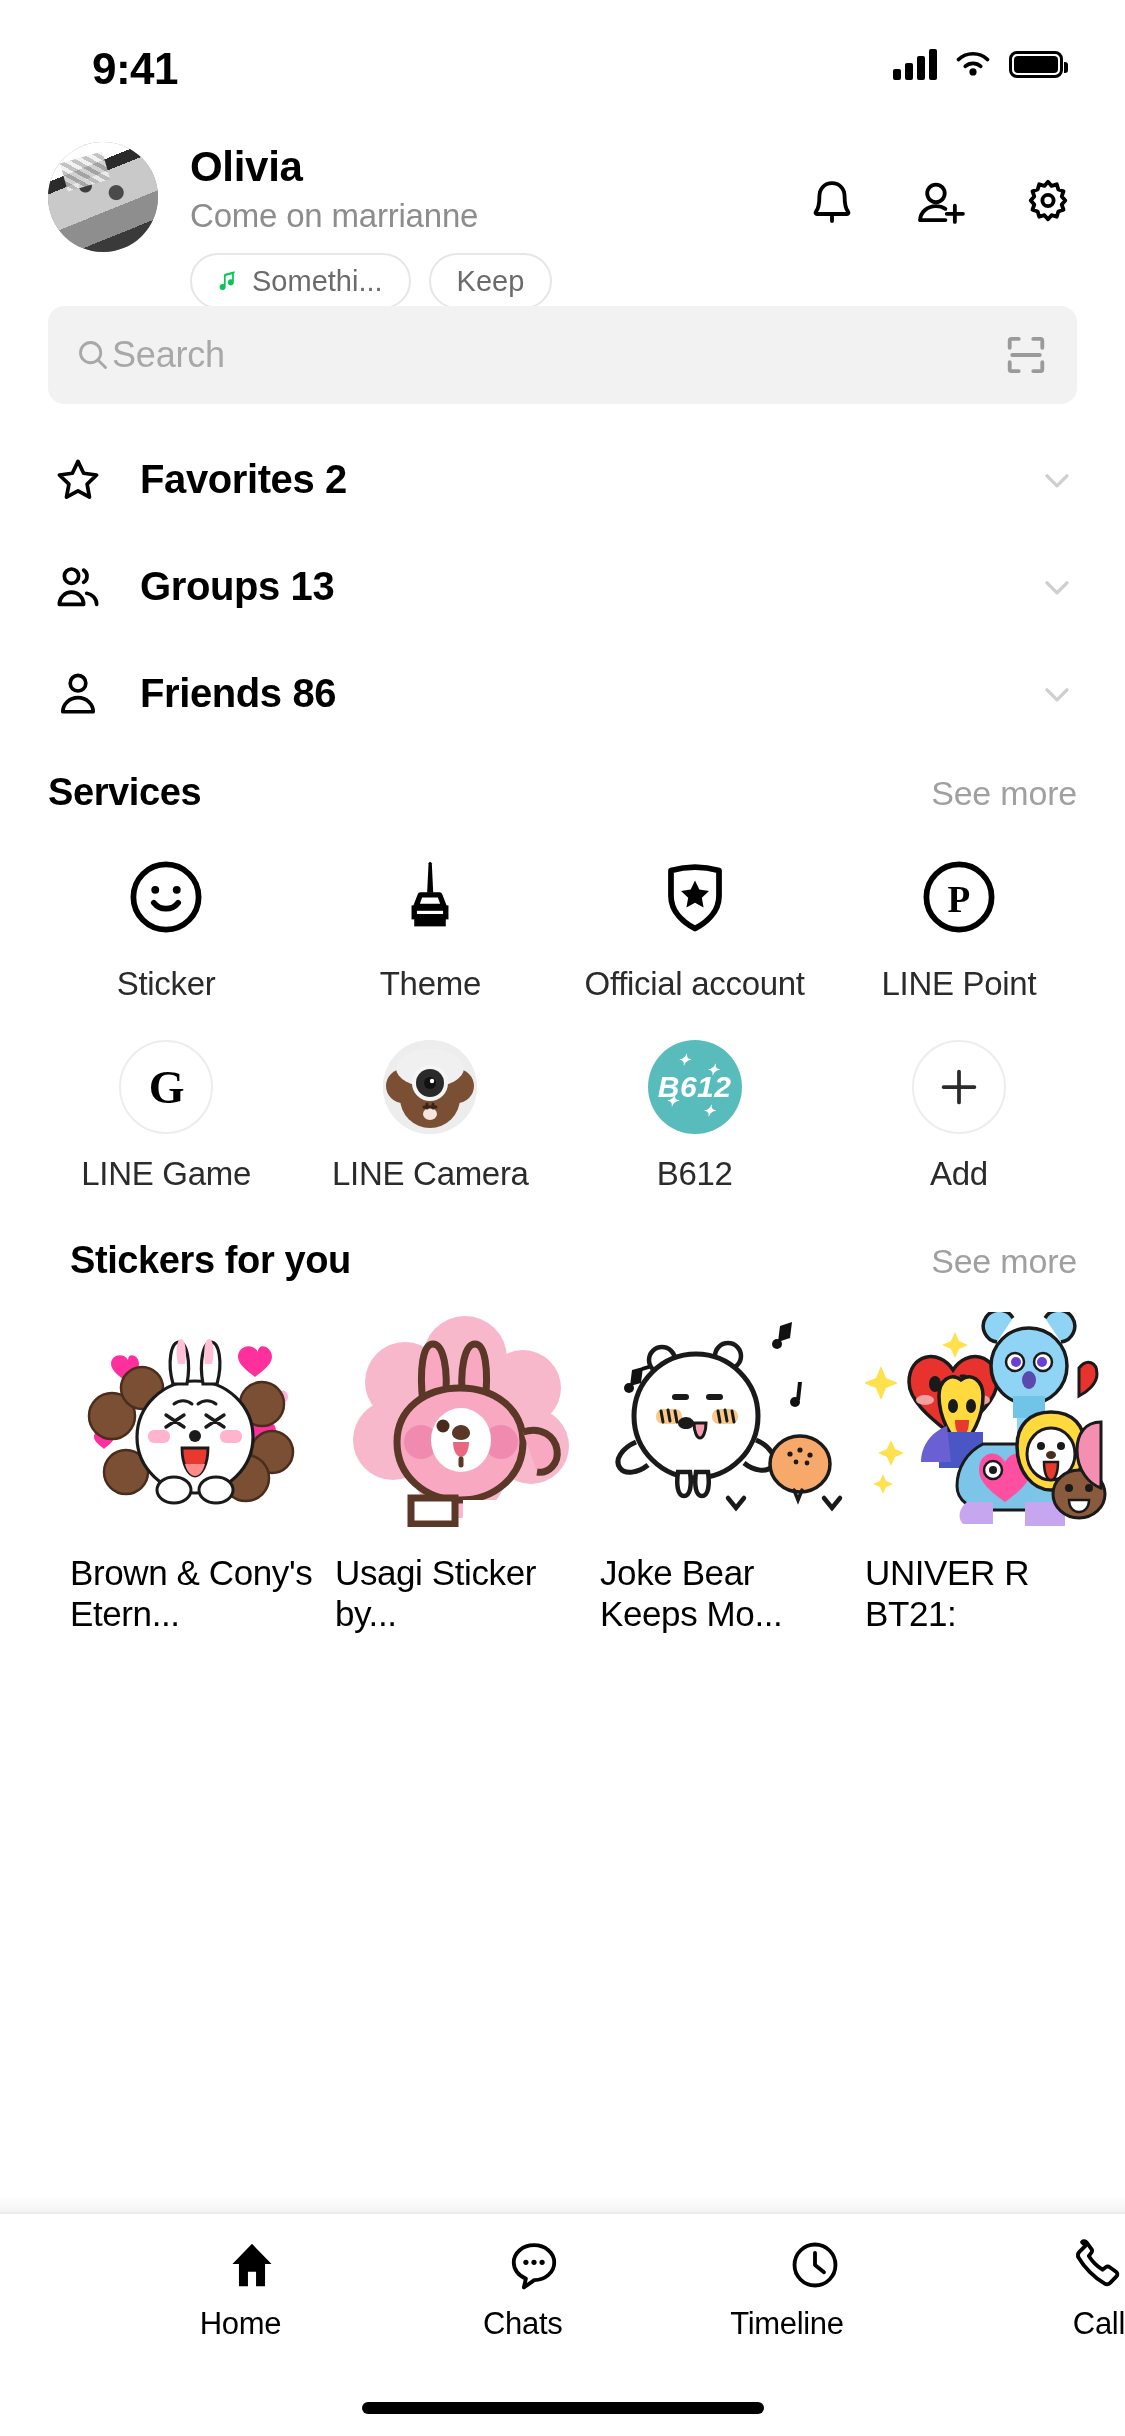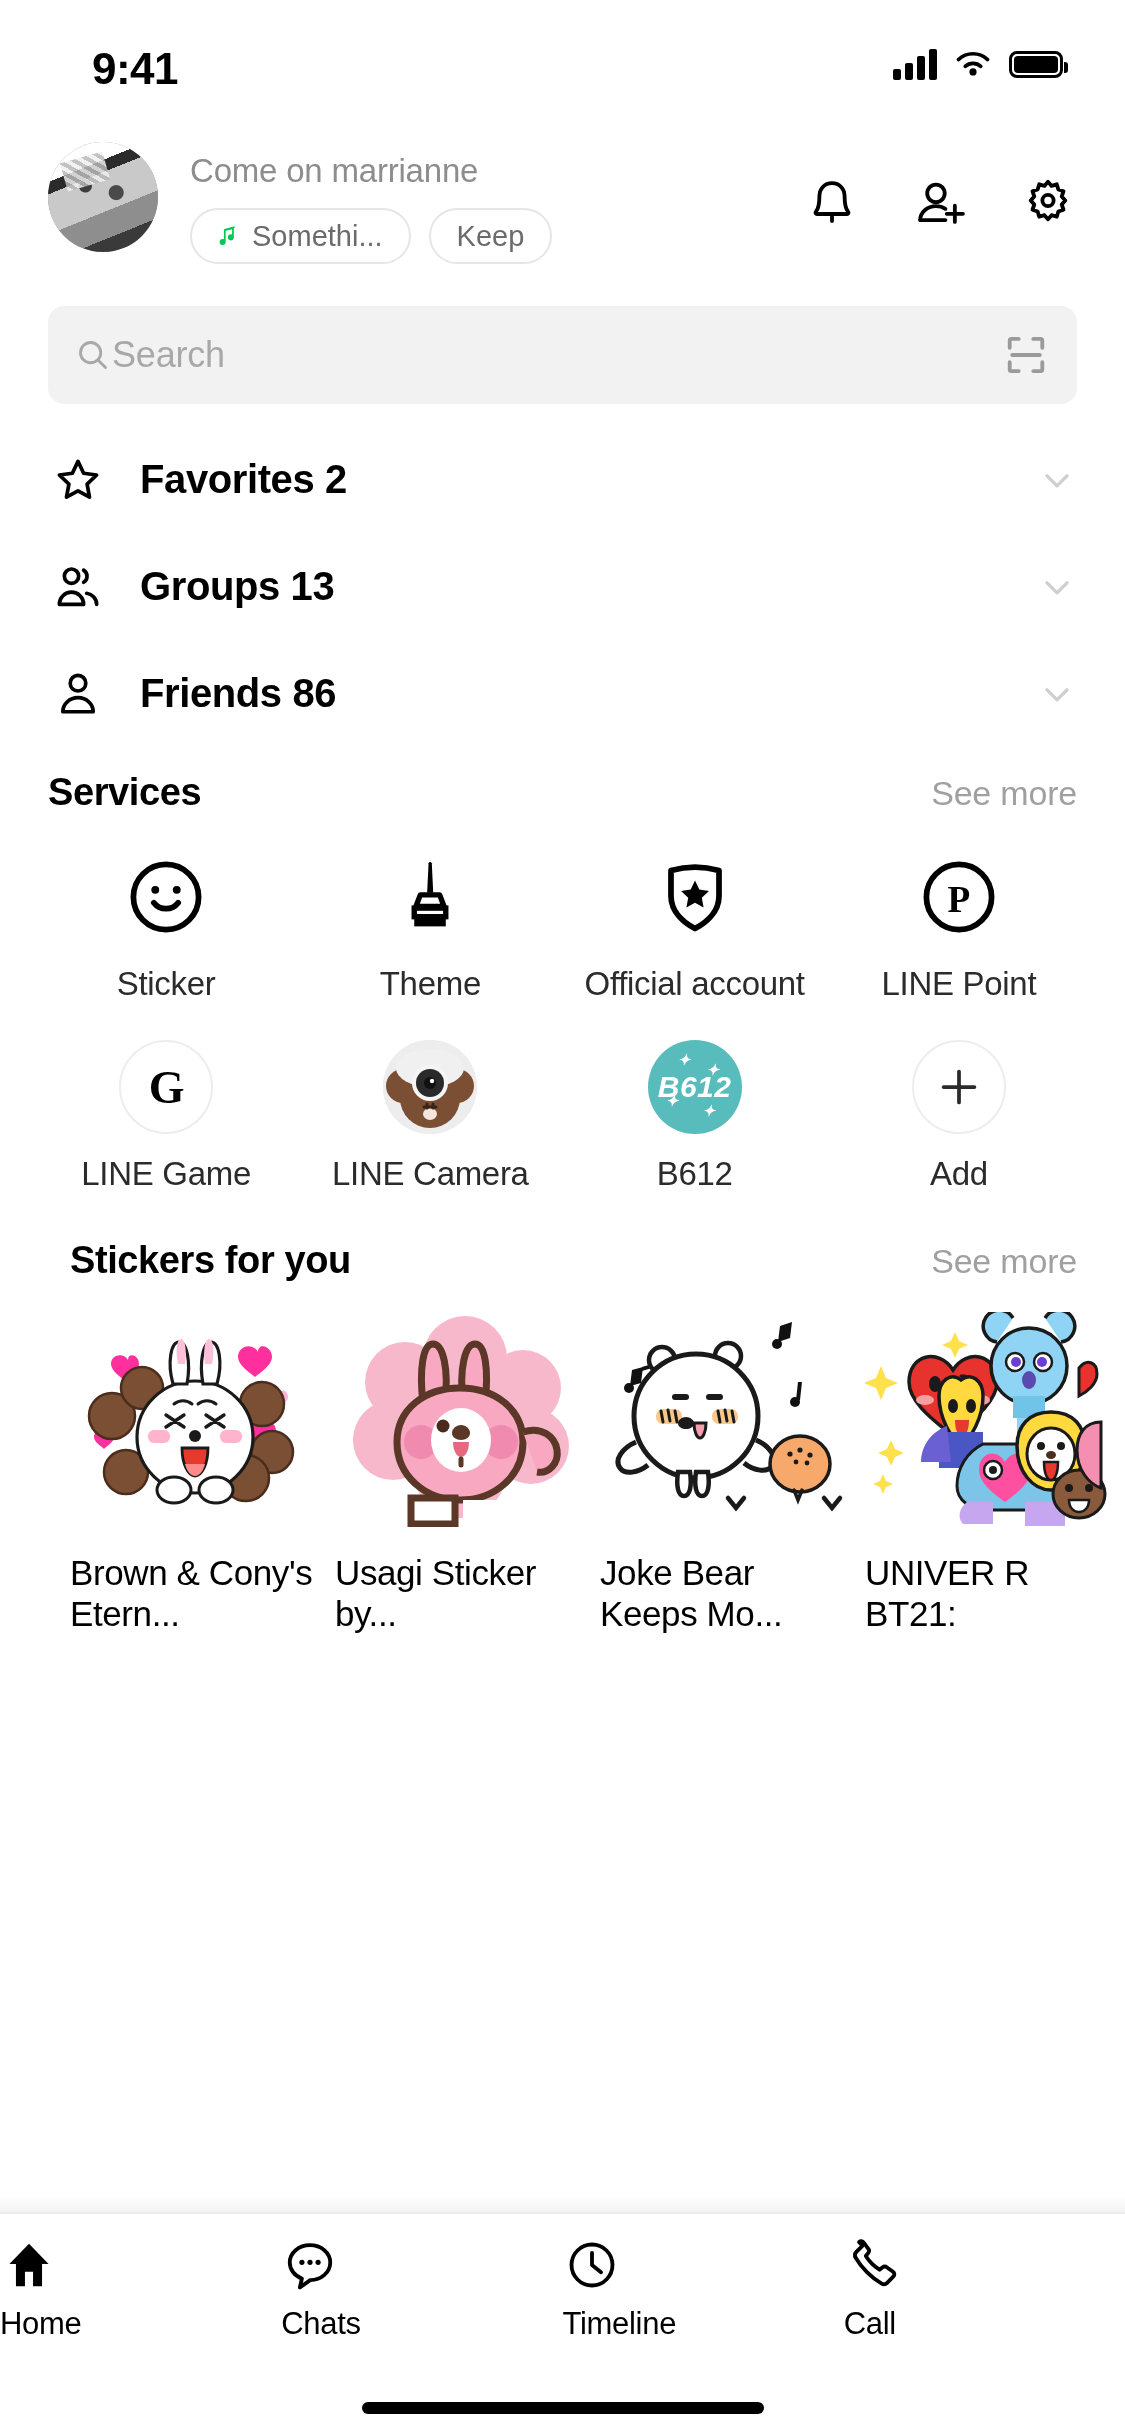--- a/index.html
+++ b/index.html
@@ -154,21 +154,21 @@
     margin-top:22px;font-size:35px;line-height:1.18;letter-spacing:-0.4px;
     padding:0 8px; color:#000;
   }
 
   
   .tabbar{
     position:absolute; left:0; bottom:0; width:100%; height:224px;
     background:#fff; border-top:2px solid #ececec;
   }
   .tabs{ display:flex; height:162px; padding-top:22px; }
-  .tab{ flex:1;display:flex;flex-direction:column;align-items:flex-start; }
+  .tab{ flex:1;display:flex;flex-direction:column;align-items:flex-end; }
   .tab-ico{ width:58px;height:58px;display:flex;align-items:center;justify-content:center; }
   .tab-lbl{ margin-top:12px;font-size:31px;letter-spacing:-0.3px;color:#000; }
   .homebar{
     position:absolute;bottom:22px;left:50%;transform:translateX(-50%);
     width:402px;height:12px;background:#000;border-radius:6px;
   }
   .tabgap{
     position:absolute;left:0;bottom:224px;width:100%;height:16px;
     background:linear-gradient(to bottom,#ffffff,#f3f3f3);
   }
@@ -195,20 +195,21 @@
       </div>
   </div>
 </div>
 
 <div class="profile">
   <div class="avatar">
     <div class="ph"></div>
       <div class="ph2"></div>
   </div>
   <div class="prof-text">
+    <div class="prof-name">Olivia</div>
     <div class="prof-status">Come on marrianne</div>
     <div class="chips">
       <div class="chip music">
         <svg class="note-ico" viewBox="0 0 24 24">
           <path d="M10 17.2a2.6 2.6 0 11-2.6-2.6c.4 0 .8.1 1.1.2V6.4l8.5-2.1v8.9a2.6 2.6 0 11-1.5-2.4V6.2L10 7.6v9.6z" fill="#06C755"></path>
           <path d="M9.2 5.9l8.5-2.2v1.5L9.2 7.4z" fill="#06C755"></path>
         </svg>
         <span>Somethi...</span>
       </div>
       <div class="chip">

